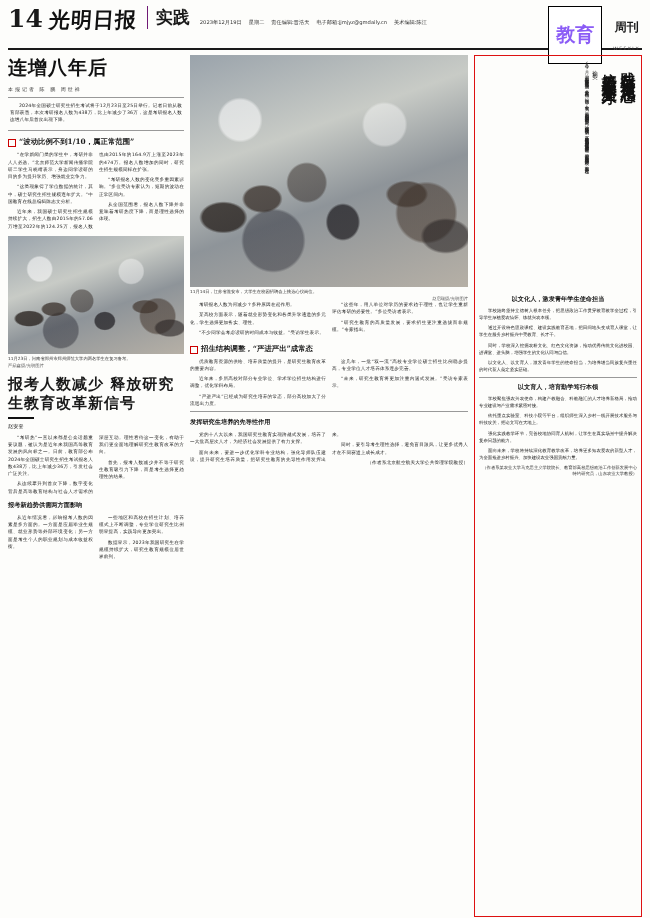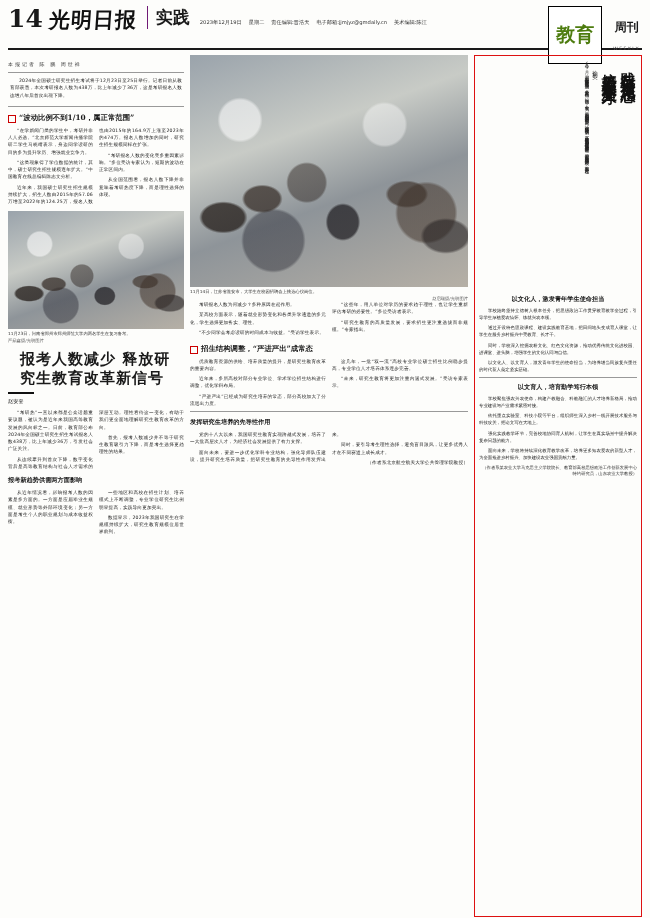--- a/index.html
+++ b/index.html
@@ -13,21 +13,21 @@
   }
   .page{position:relative;width:650px;height:738px;box-sizing:border-box;padding:6px 8px 4px 8px;}
 
   
   .masthead{display:flex;align-items:flex-start;height:40px;border-bottom:2px solid #1a1a1a;padding-bottom:2px;}
   .page-num{font-family:"DejaVu Serif","Liberation Serif",serif;font-size:25px;font-weight:700;line-height:1;margin-right:6px;}
   .logo{font-family:"DejaVu Serif","Liberation Serif",serif;font-size:21px;font-weight:700;letter-spacing:1px;color:#111;margin-right:10px;white-space:nowrap;transform:skewX(-4deg);}
   .section-name{font-family:"DejaVu Serif","Liberation Serif",serif;font-size:17px;font-weight:700;border-left:1px solid #701a75;padding-left:8px;margin-right:10px;white-space:nowrap;}
   .meta{font-size:5.2px;line-height:1.6;color:#333;display:flex;gap:7px;flex-wrap:wrap;align-items:center;padding-top:12px;flex:1;}
   .masthead-right{margin-left:auto;text-align:right;padding-right:2px;}
-  .edu{font-family:"DejaVu Serif","Liberation Serif",serif;font-size:19px;font-weight:700;color:#4d7c0f;background:#fff;border:1px solid #000;padding:15px 7px;display:inline-block;vertical-align:middle;}
+  .edu{font-family:"DejaVu Serif","Liberation Serif",serif;font-size:19px;font-weight:700;color:#8b5cf6;background:#fff;border:1px solid #000;padding:15px 7px;display:inline-block;vertical-align:middle;}
   .weekly{display:inline-block;vertical-align:middle;margin-left:6px;text-align:center;}
   .weekly .cn{font-family:"DejaVu Serif","Liberation Serif",serif;font-size:12px;font-weight:700;line-height:1.1;}
   .weekly .en{font-size:4.5px;letter-spacing:1.5px;color:#444;}
 
   
   .body-grid{display:flex;gap:6px;margin-top:5px;height:862px;}
   .left-col{width:176px;flex:none;}
   .mid-col{flex:1;display:flex;gap:6px;}
   .right-col{width:168px;flex:none;border:1.5px solid #d11;padding:4px;box-sizing:border-box;position:relative;}
 
@@ -72,21 +72,21 @@
   .vtitle-wrap{display:flex;flex-direction:row-reverse;justify-content:flex-start;height:230px;gap:2px;}
   .vtitle{writing-mode:vertical-rl;text-orientation:upright;font-family:"DejaVu Serif","Liberation Serif",serif;font-weight:700;font-size:15px;line-height:1.25;letter-spacing:2px;color:#111;}
   .vtitle.second{font-size:15px;}
   .vauthor{writing-mode:vertical-rl;text-orientation:upright;font-size:5.4px;letter-spacing:2px;color:#333;margin-top:6px;}
   .vlead{writing-mode:vertical-rl;text-orientation:upright;font-size:4.4px;line-height:1.7;letter-spacing:.5px;color:#222;max-height:230px;}
   .rsub{font-family:"DejaVu Serif","Liberation Serif",serif;font-size:6.2px;font-weight:700;margin:5px 0 3px 0;text-align:center;}
   .rtext{font-size:4.4px;line-height:1.62;text-align:justify;color:#222;}
   .rtext p{margin:0 0 3px 0;text-indent:9px;}
   .sign{font-size:4.3px;color:#333;text-align:right;margin-top:4px;line-height:1.5;}
 
-  .bottom-head{font-family:"DejaVu Serif","Liberation Serif",serif;font-size:15px;font-weight:700;letter-spacing:1px;margin:7px 0 4px 12px;}
+  .bottom-head{font-family:"DejaVu Serif","Liberation Serif",serif;font-size:15px;font-weight:700;letter-spacing:1px;margin:7px 0 4px 0;}
   .hr-thin{border-top:1px solid #999;margin:4px 0;}
   .shortline{width:26px;border-top:2px solid #111;margin:3px 0 4px 0;}
 </style>
 </head>
 <body>
 
 <div class="page">
 
   <div class="masthead">
     <div class="page-num">14</div>
@@ -104,20 +104,21 @@
       <span class="weekly">
         <span class="cn">周刊</span><br>
         <span class="en">WEEKLY</span>
       </span>
     </div>
   </div>
 
   <div class="body-grid">
 
     <div class="left-col">
+      <div class="headline h-main1">连增八年后</div>
       <div class="byline">本报记者  陈  鹏  周世祥</div>
 
       <div class="tcol lead">
         <p>2024年全国硕士研究生招生考试将于12月23日至25日举行。记者日前从教育部获悉，本次考研报名人数为438万，比上年减少了36万，这是考研报名人数连增八年后首次出现下降。</p>
       </div>
 
       <div class="sub-head">
         <span class="sq"></span>
         <span>“波动比例不到1/10，属正常范围”</span>
       </div>

